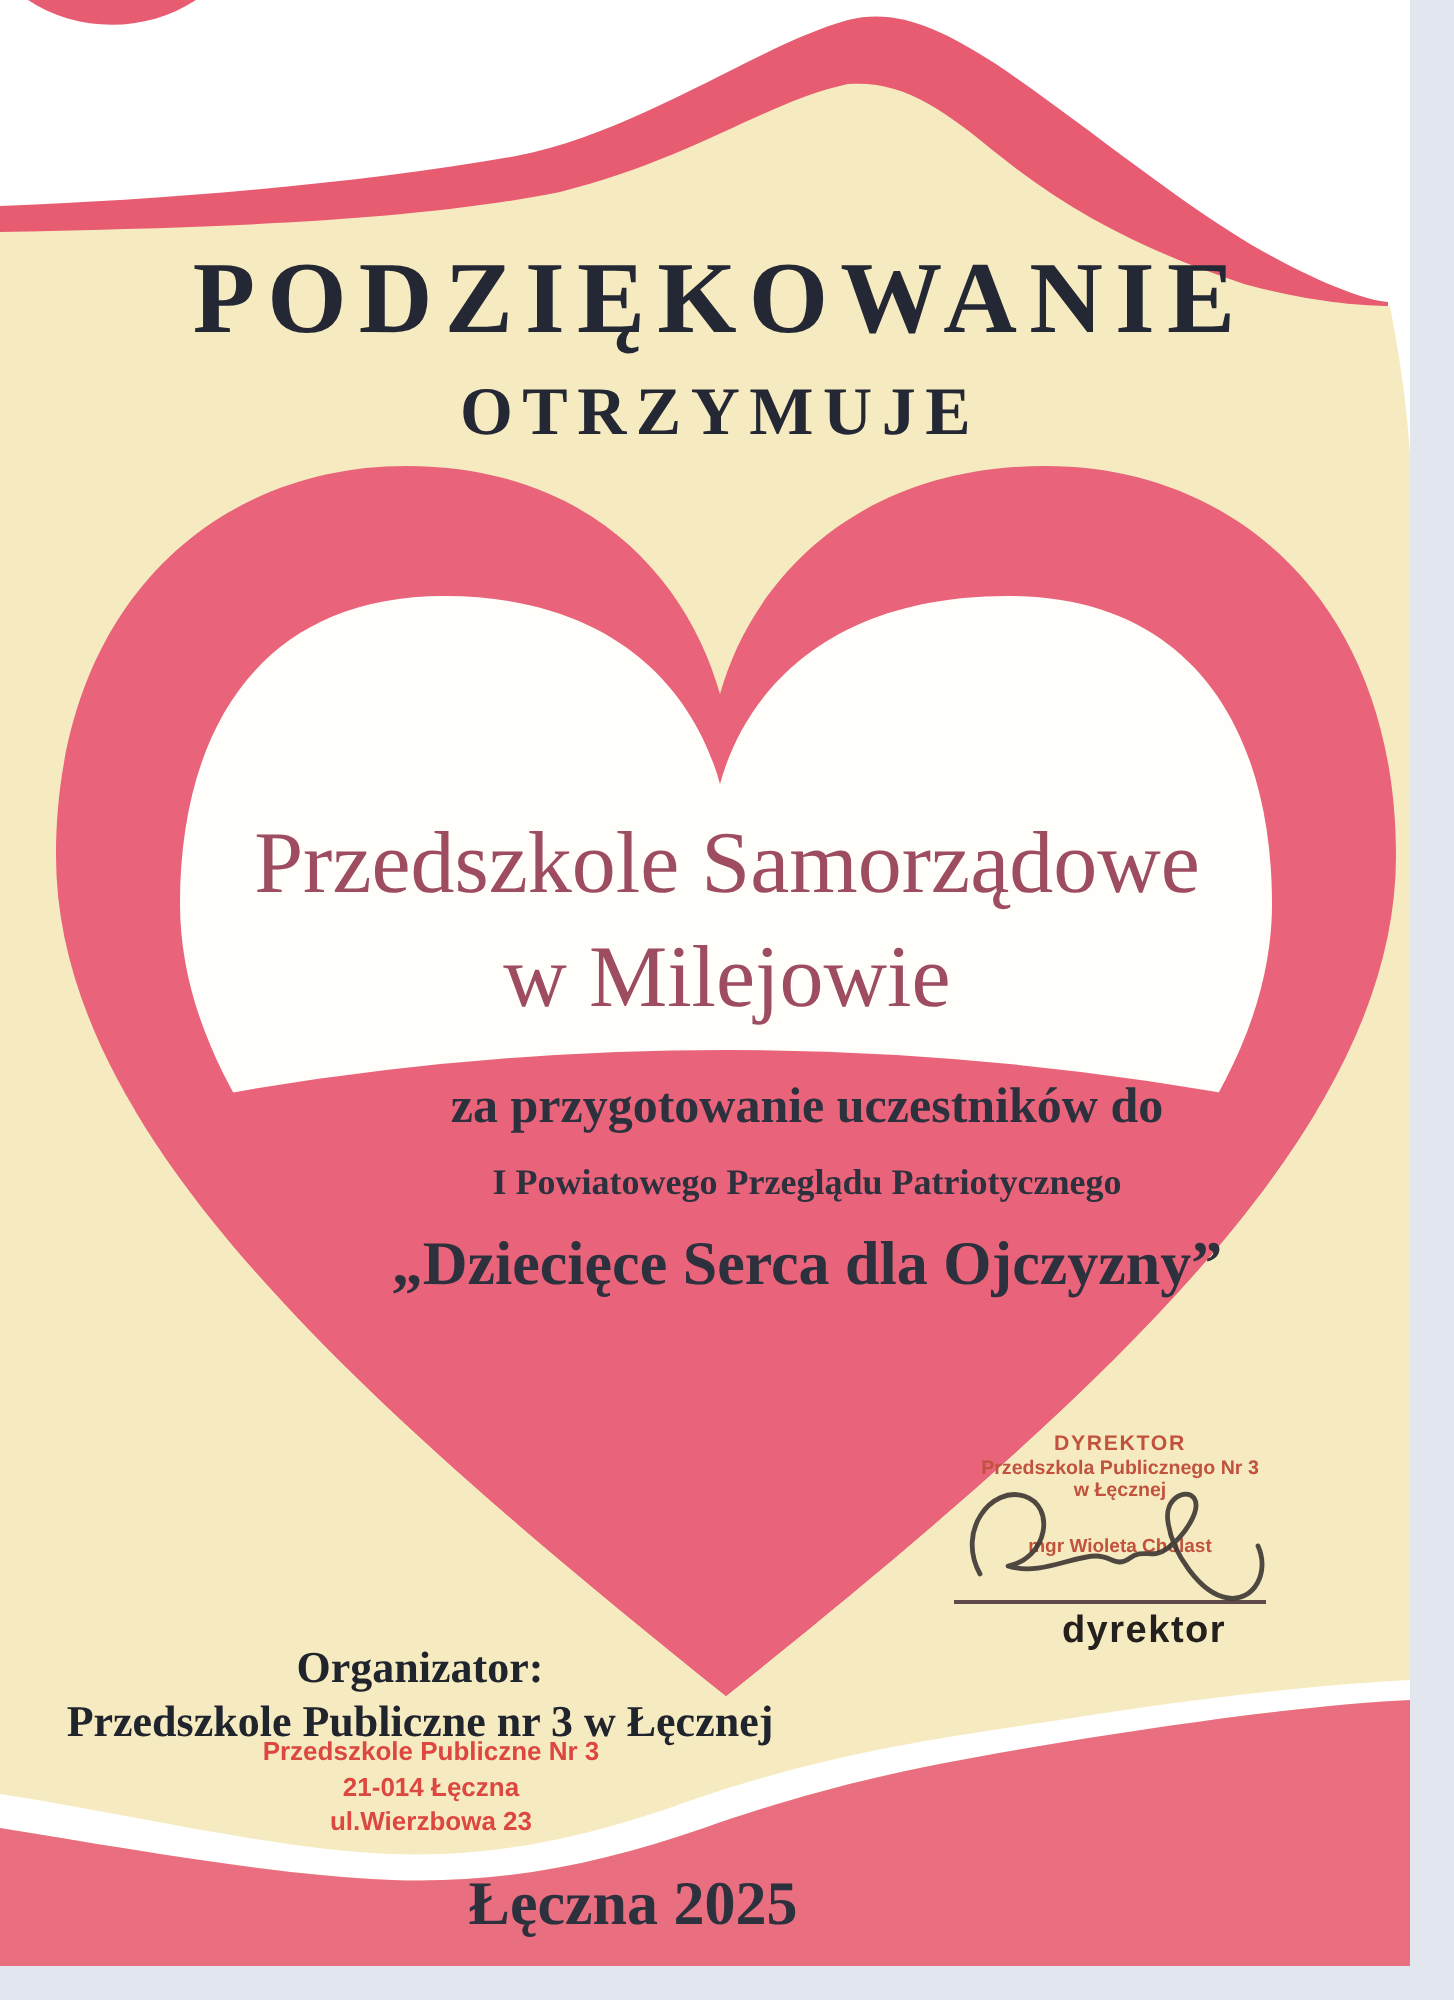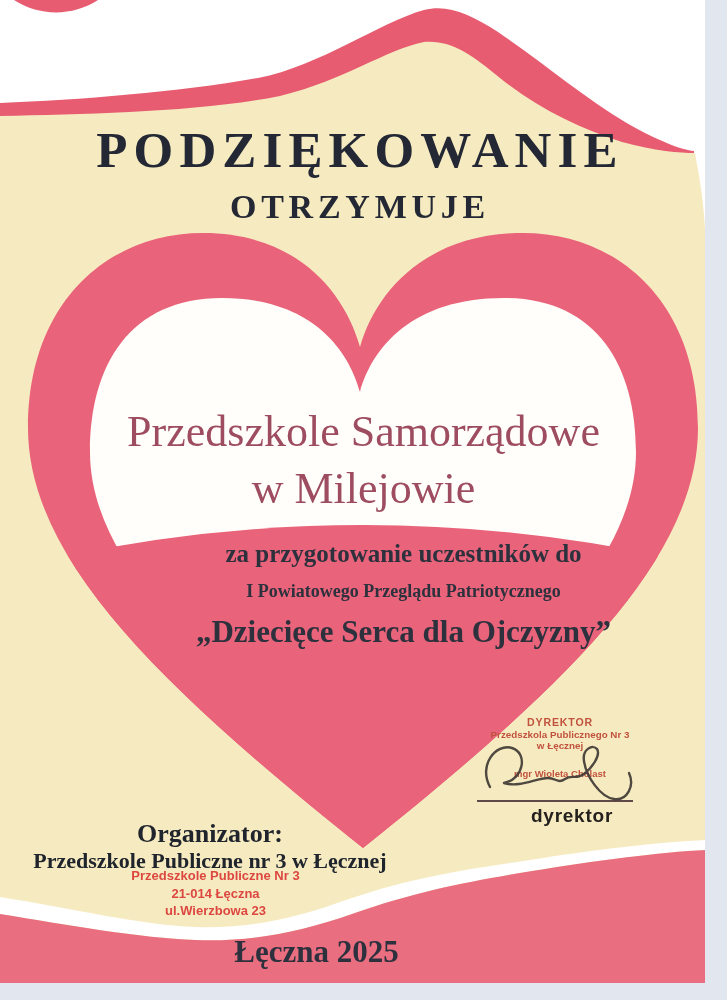--- a/index.html
+++ b/index.html
@@ -20,21 +20,21 @@
   .dstamp{left:445px;top:717px;width:230px;font-family:"Liberation Sans",sans-serif;
          font-weight:700;font-size:9.8px;line-height:11.5px;color:var(--stamp-red-muted,#c1523e);}
   .dstamp .d1{font-size:10.6px;letter-spacing:.08em;}
   .dname{left:445px;top:768px;width:230px;font-family:"Liberation Sans",sans-serif;
          font-weight:700;font-size:9.5px;color:var(--stamp-red-muted,#c1523e);}
   .sig{position:absolute;left:468px;top:733px;z-index:3;}
   .sigline{left:477px;top:800px;width:156px;height:2.2px;background:var(--rule-line,#5f4a49);z-index:2;position:absolute;}
   .sigcap{left:496px;top:805px;width:152px;font-family:"Liberation Sans",sans-serif;
          font-weight:700;font-size:19px;letter-spacing:.04em;color:#23201d;}
   .org{left:5px;top:820px;width:410px;font-weight:700;color:var(--organizer-ink,#20242d);}
-  .org .oh{font-size:26px;line-height:27px;}
+  .org .oh{font-size:22px;line-height:27px;}
   .org .on{font-size:22px;line-height:27px;}
   .ostamp{left:18px;top:867px;width:395px;font-family:"Liberation Sans",sans-serif;
          font-weight:700;font-size:13px;line-height:17.5px;color:var(--stamp-red-bright,#dc4740);}
   .footer{left:0;top:934px;width:633px;font-weight:700;font-size:31px;color:var(--body-ink,#2c313d);}
 </style>
 </head>
 <body>
 
 <div class="page">
 

